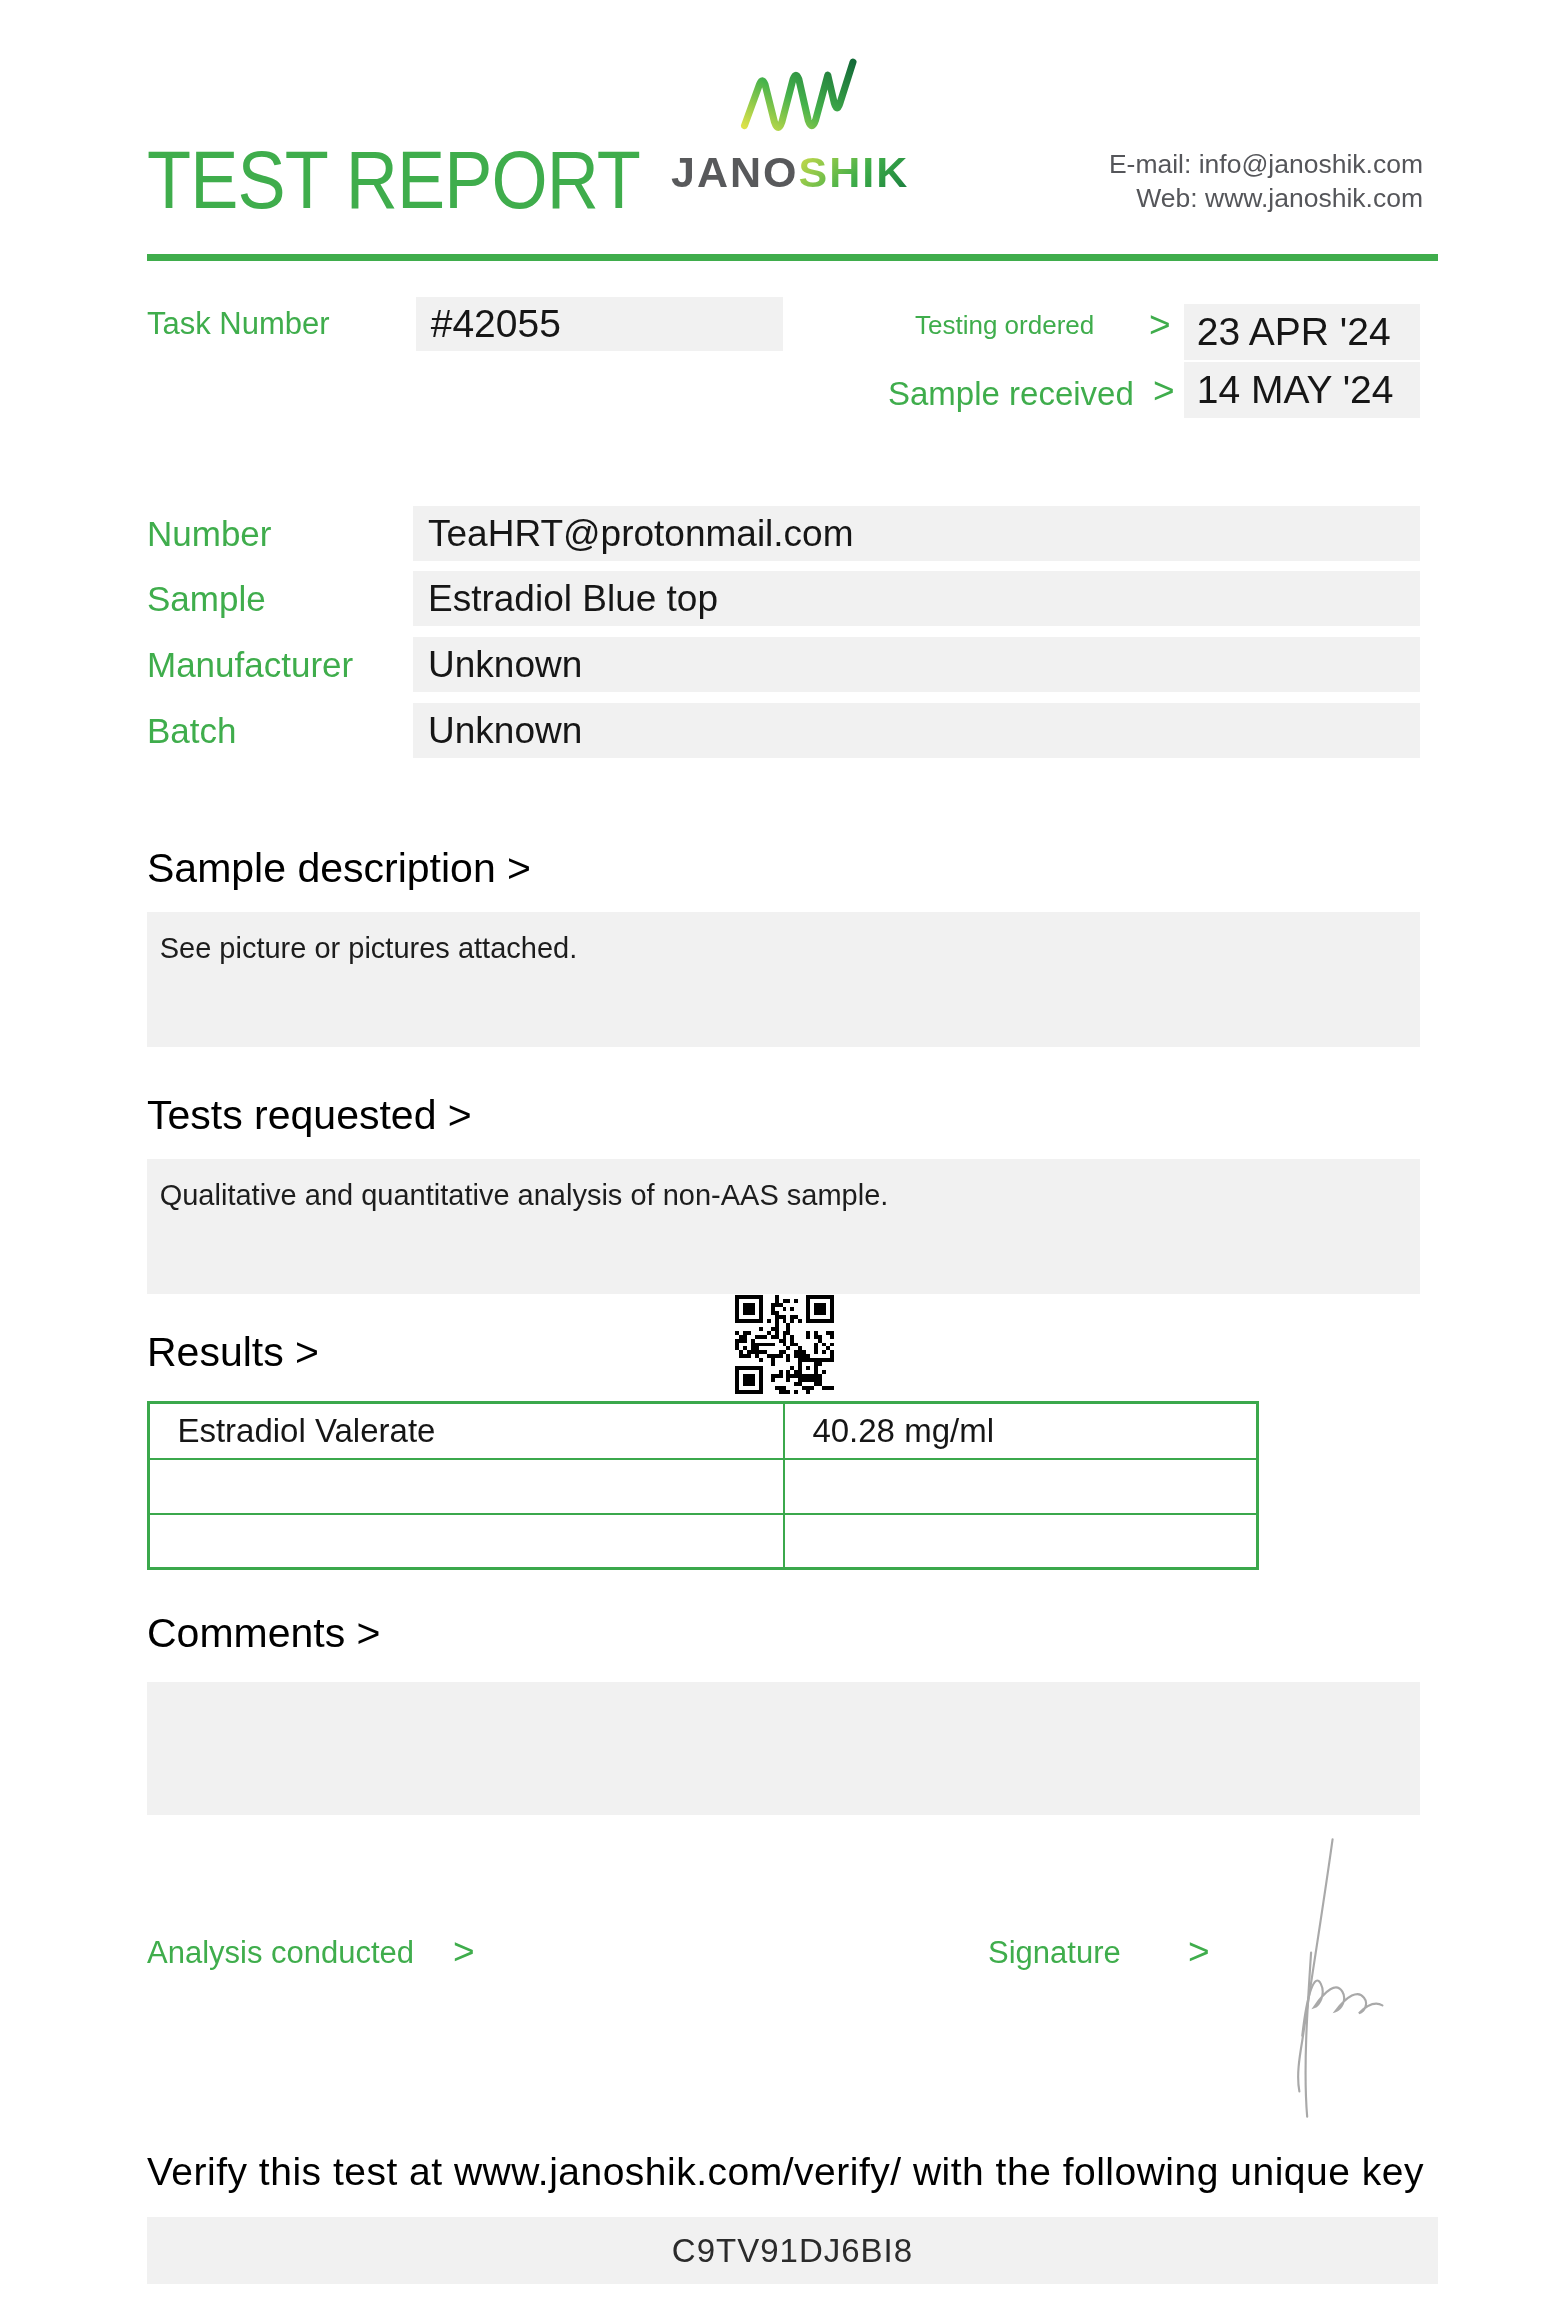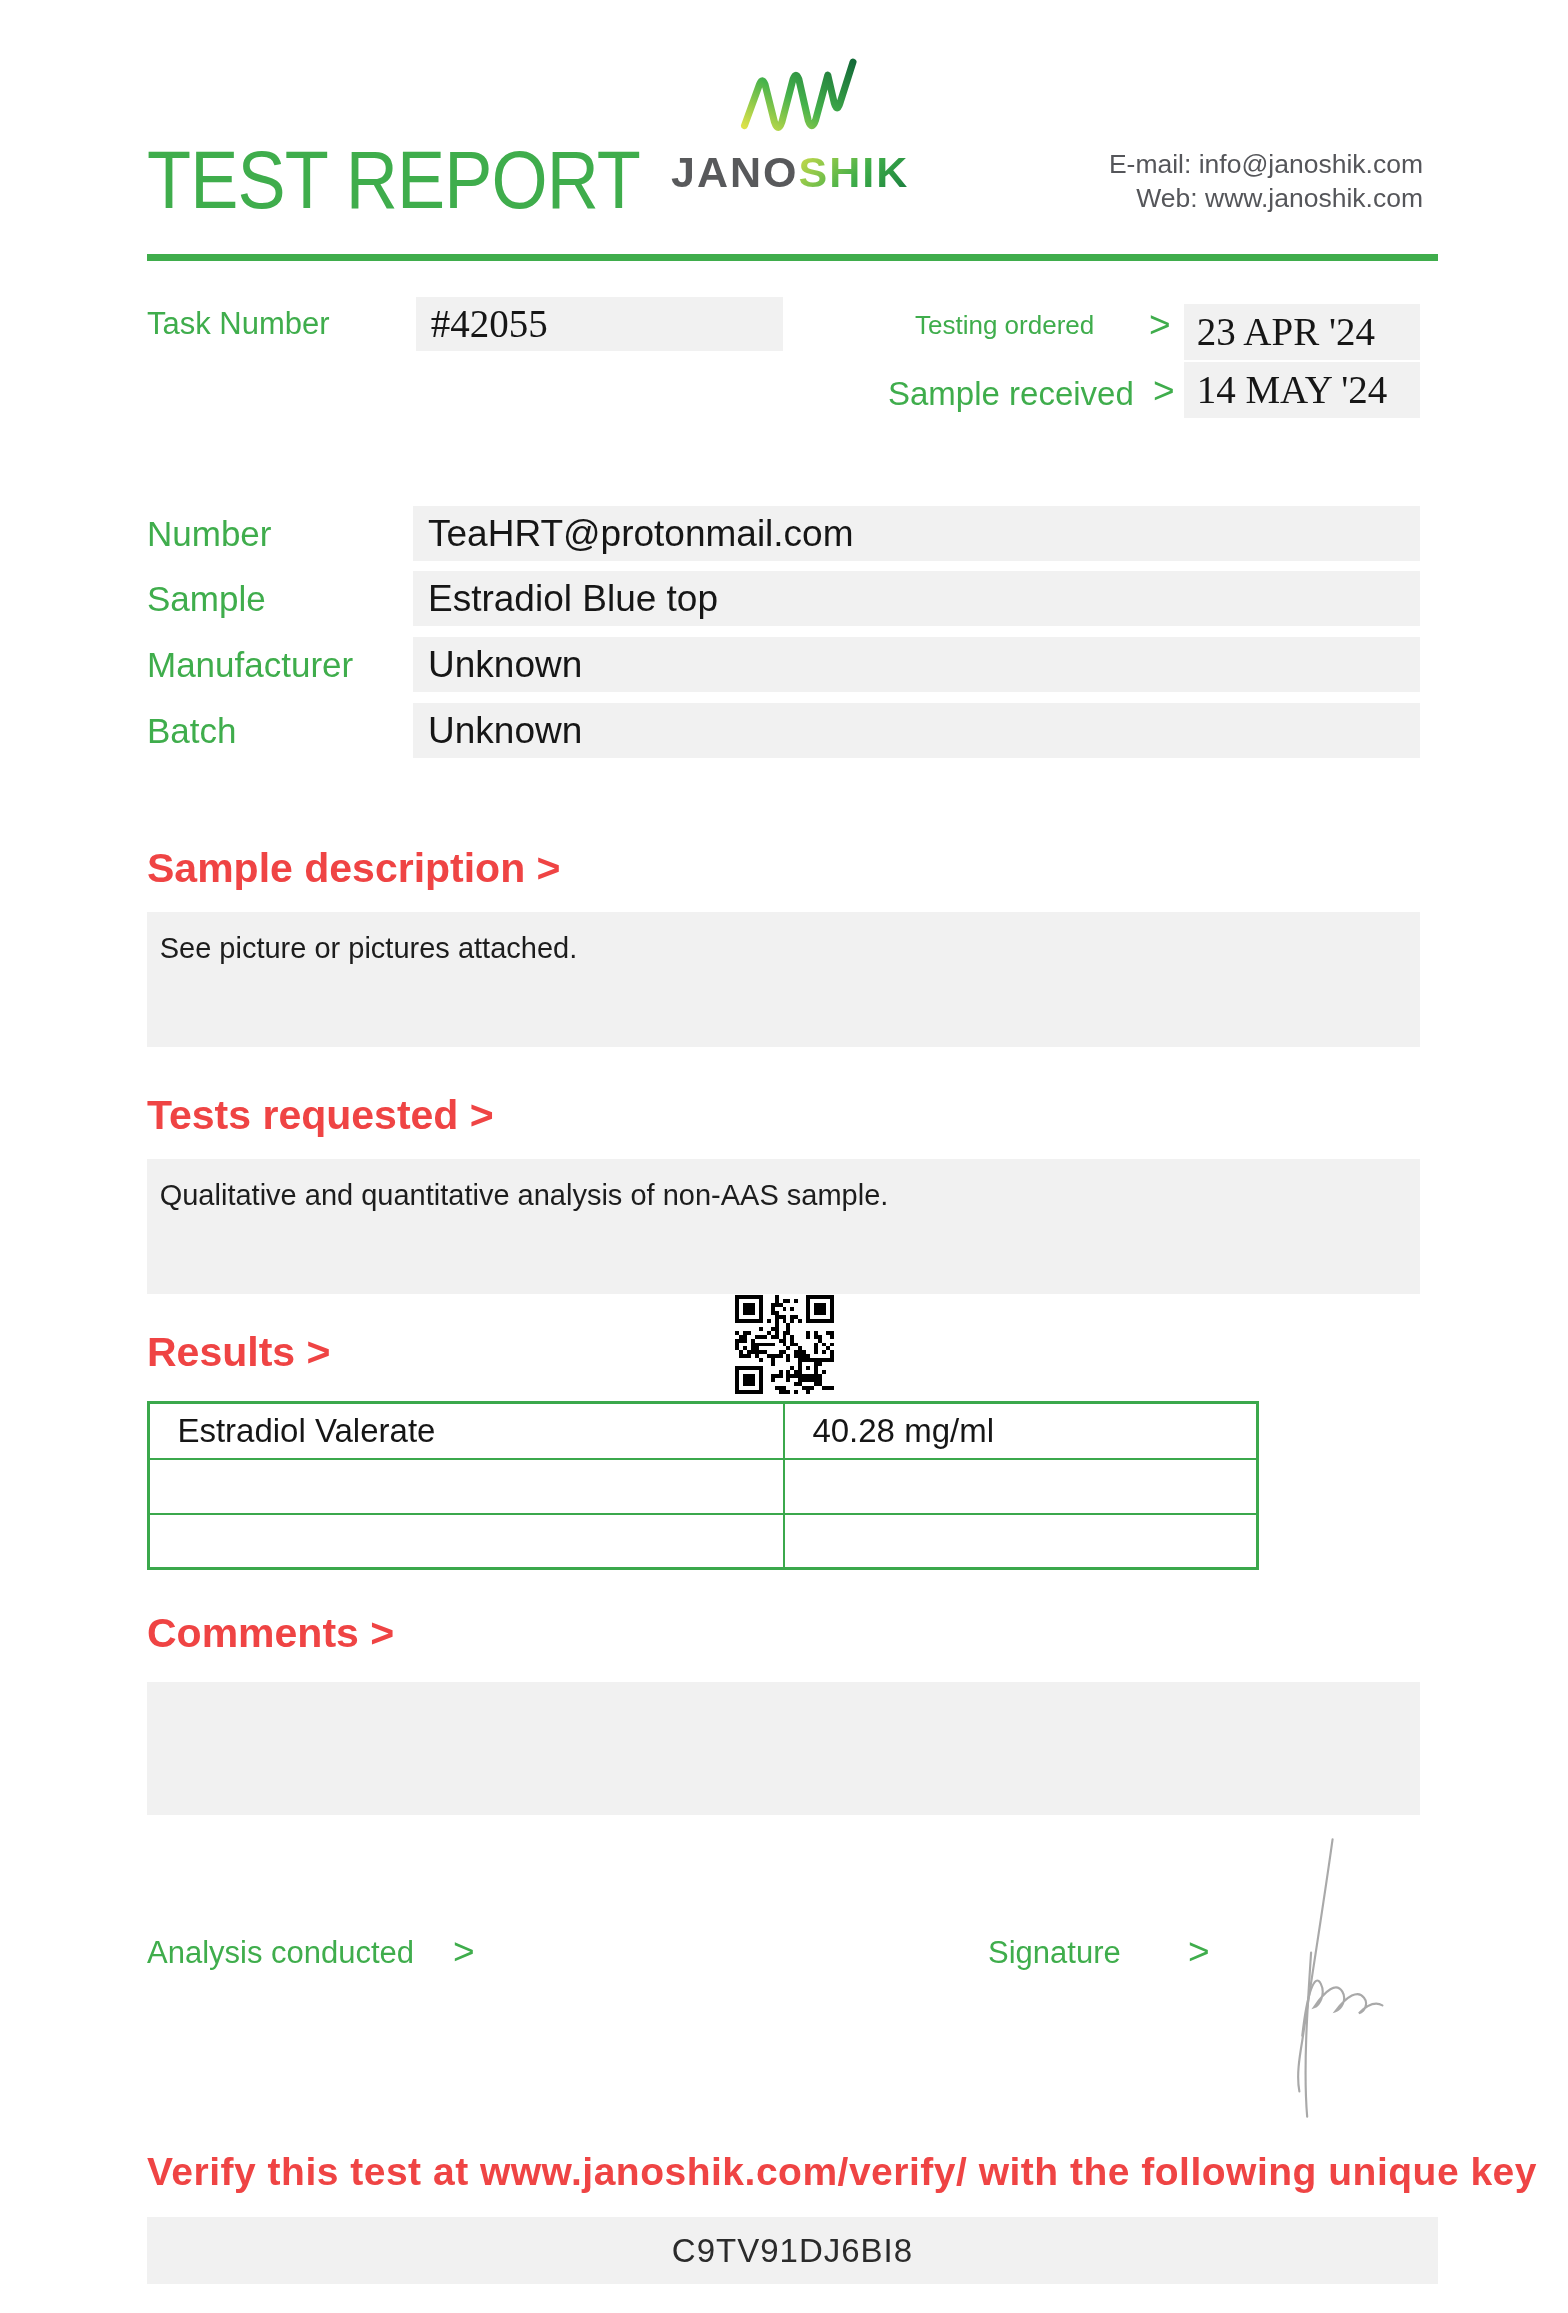--- a/index.html
+++ b/index.html
@@ -33,23 +33,23 @@
   }
   .contact{
     right:145px;top:147px;text-align:right;
     color:#55565A;font-size:26.5px;line-height:34px;
   }
   .divider{left:147px;top:254px;width:1291px;height:6.9px;background:#3FAD4C;}
 
   
   .glabel{color:#3FAD4C;font-size:31px;font-weight:400;white-space:nowrap;}
   .garrow{color:#3FAD4C;font-size:37px;font-weight:400;}
-  .heading{color:#ef4444;font-size:41px;font-weight:700;white-space:nowrap;}
+  .heading{color:#000000;font-size:41px;font-weight:400;white-space:nowrap;}
   .gray-box{background:#F1F1F1;}
-  .big-val{font-size:39px;font-weight:500;color:#161616;white-space:nowrap;font-family:Liberation Serif, serif;}
+  .big-val{font-size:39px;font-weight:500;color:#161616;white-space:nowrap;}
   .info-val{font-size:37px;font-weight:500;color:#161616;white-space:nowrap;}
   .body-text{font-size:29px;font-weight:400;color:#1d1d1d;}
 
   
   .task-label{left:147px;top:306px;}
   .task-box{left:416px;top:297px;width:367px;height:54px;}
   .task-box span{display:block;padding-left:14.7px;line-height:54px;}
   .date-label-1{left:888px;top:310px;font-size:26px;margin-left:27px;}
   .date-arrow-1{left:1149px;top:304px;}
   .date-box-1{left:1184px;top:304px;width:236px;height:56px;}

